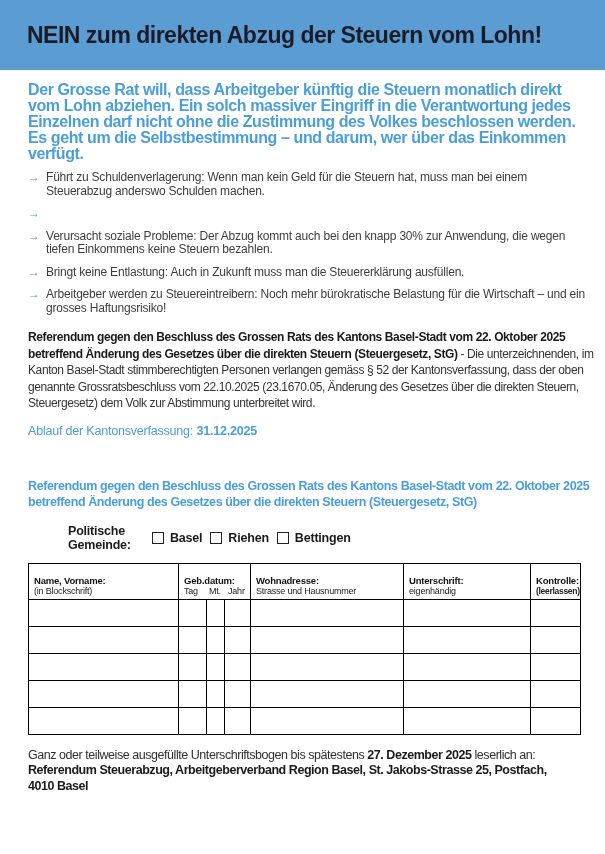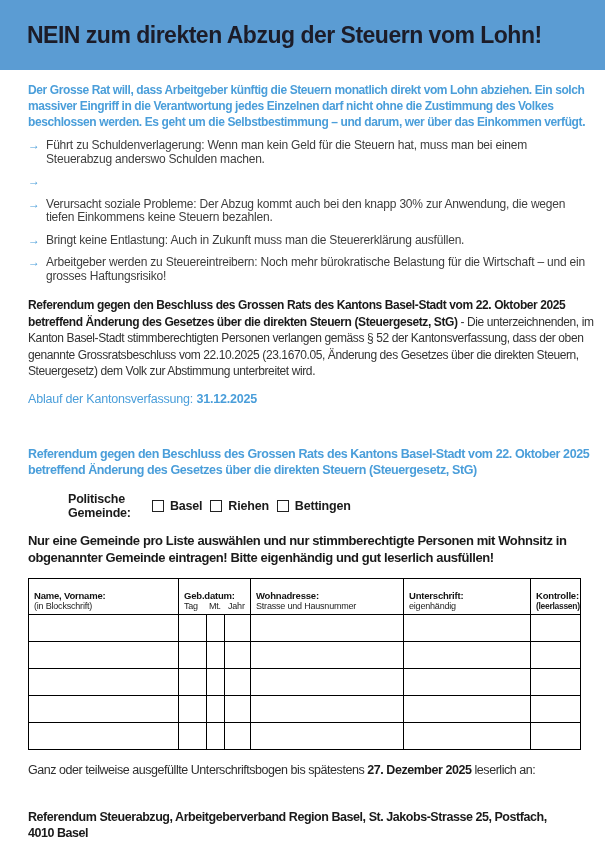--- a/index.html
+++ b/index.html
@@ -34,21 +34,21 @@
     font-weight: bold;
     letter-spacing: -0.5px;
     color: var(--title-dark);
     white-space: nowrap;
   }
   
   .content { padding: 0 10px 0 28px; }
   .intro {
     margin-top: 12px;
     max-width: 562px;
-    font-size: 12px;
+    font-size: 16px;
     font-weight: bold;
     letter-spacing: -0.4px;
     line-height: 16px;
     color: var(--text-blue);
   }
   ul.bullets {
     list-style: none;
     margin-top: 9px;
   }
   ul.bullets li {
@@ -152,21 +152,21 @@
   }
   .footer-send {
     margin-top: 13px;
     max-width: 566px;
     font-size: 12.5px;
     line-height: 15.5px;
     letter-spacing: -0.45px;
     color: #2e2e2e;
   }
   .footer-send b, .footer-send .address { font-weight: bold; color: var(--bold-black); }
-  .footer-send .address { display: block; max-width: 540px; margin-top: 32px; }
+  .footer-send .address { display: block; max-width: 540px; }
 </style>
 </head>
 <body>
 
 <div class="page">
 
   <header class="banner">
     <h1>NEIN zum direkten Abzug der Steuern vom Lohn!</h1>
   </header>
 
@@ -211,21 +211,20 @@
       <span class="checkbox-item">
         <span class="checkbox"></span>
         <span>Riehen</span>
       </span>
       <span class="checkbox-item">
         <span class="checkbox"></span>
         <span>Bettingen</span>
       </span>
     </div>
 
-    <p class="instruction">Nur eine Gemeinde pro Liste auswählen und nur stimmberechtigte Personen mit Wohnsitz in obgenannter Gemeinde eintragen! Bitte eigenhändig und gut leserlich ausfüllen!</p>
 
     <table class="sig-table">
       <colgroup>
         <col style="width:150px">
           <col style="width:28px">
           <col style="width:18px">
           <col style="width:26px">
         <col style="width:153px">
           <col style="width:127px">
           <col style="width:50px">

